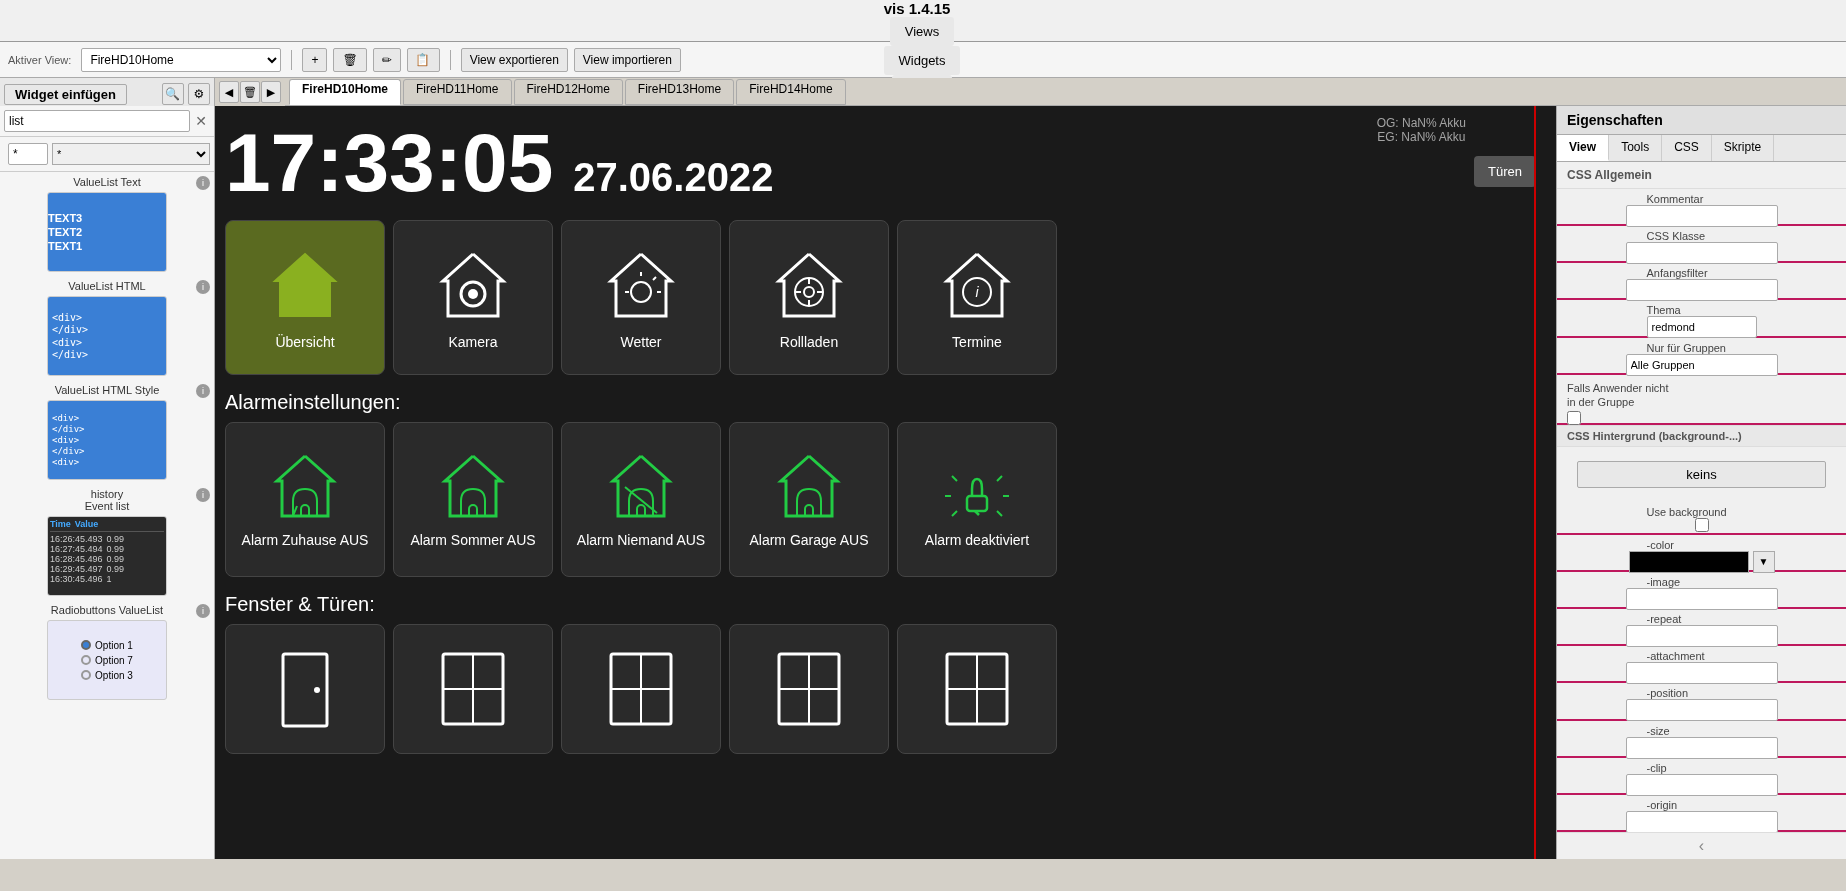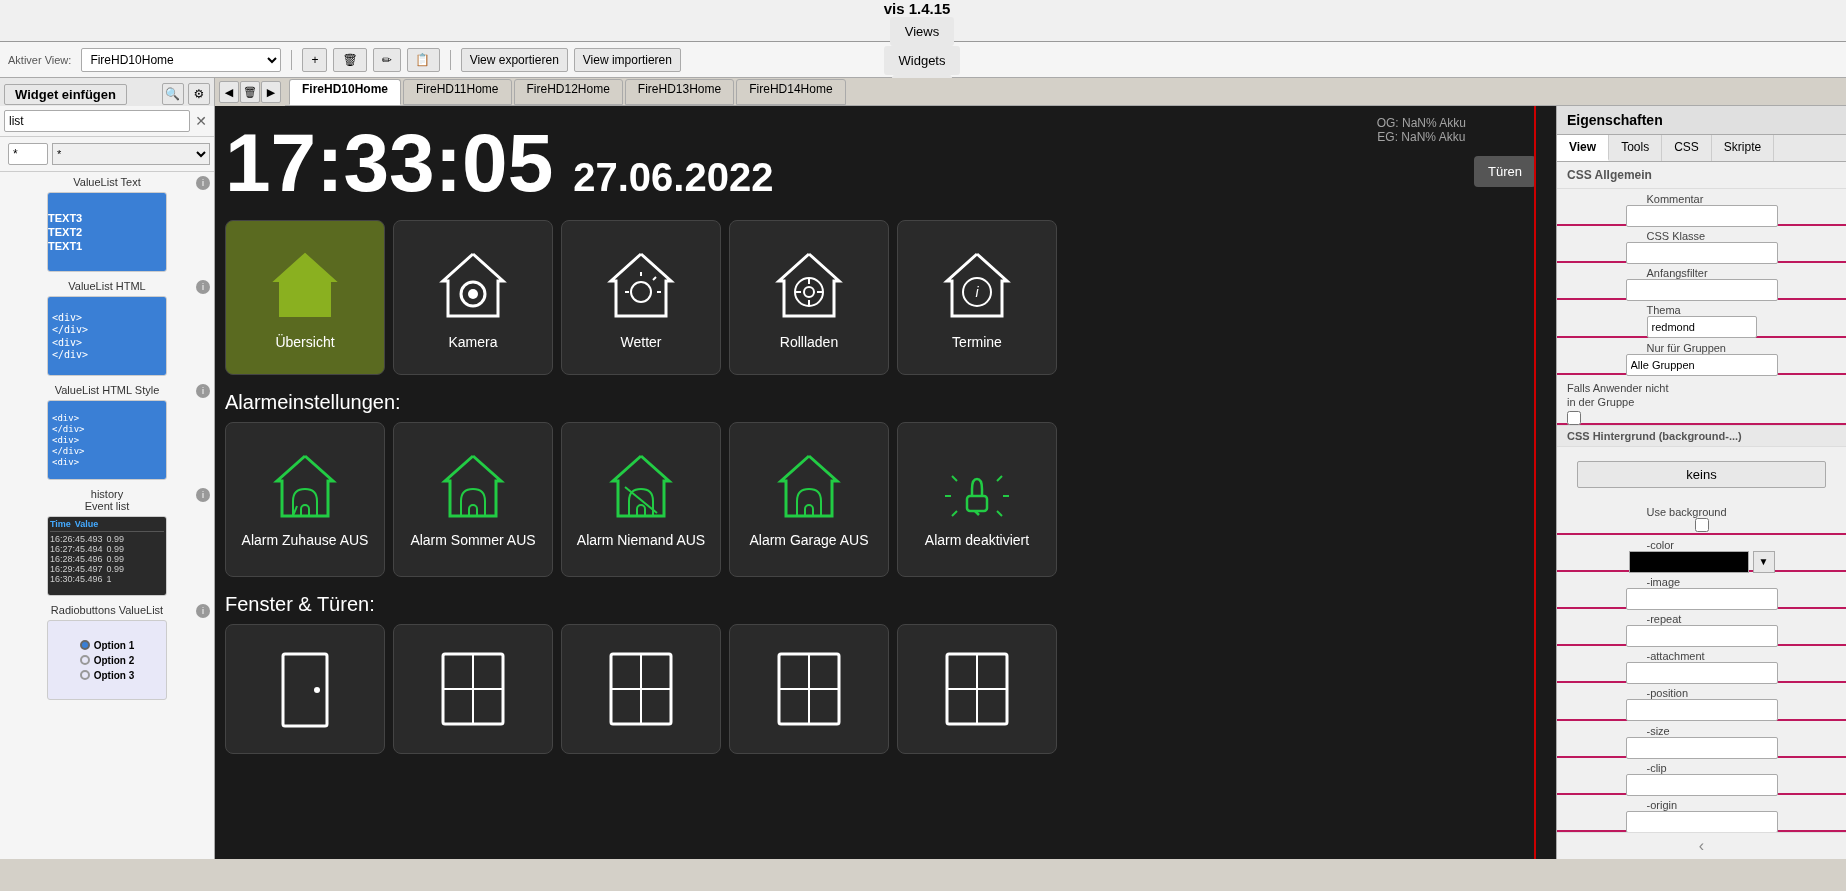--- a/index.html
+++ b/index.html
@@ -349,28 +349,28 @@
                 <span>1</span>
               </div>
           </div>
         </div>
         <div class="info-circle">i</div>
       </div>
 
       <div class="widget-item">
         <span class="widget-label">Radiobuttons ValueList</span>
         <div class="widget-preview" style="background:#e8e8f8;">
-          <div style="display:flex; flex-direction:column; gap:4px; padding:4px; font-size:10px;font-weight:bold;">
+          <div style="display:flex; flex-direction:column; gap:4px; padding:4px; font-size:10px;">
             <div style="display:flex; align-items:center; gap:4px;">
                 <div style="width:10px;height:10px;border-radius:50%;border:2px solid #666;background:#3a7fd5;"></div>
                 <span>Option 1</span>
               </div>
             <div style="display:flex; align-items:center; gap:4px;">
                 <div style="width:10px;height:10px;border-radius:50%;border:2px solid #999;"></div>
-                <span>Option 2</span>
+                <span>Option 7</span>
               </div>
             <div style="display:flex; align-items:center; gap:4px;">
                 <div style="width:10px;height:10px;border-radius:50%;border:2px solid #999;"></div>
                 <span>Option 3</span>
               </div>
           </div>
         </div>
         <div class="info-circle">i</div>
       </div>
     </div>

